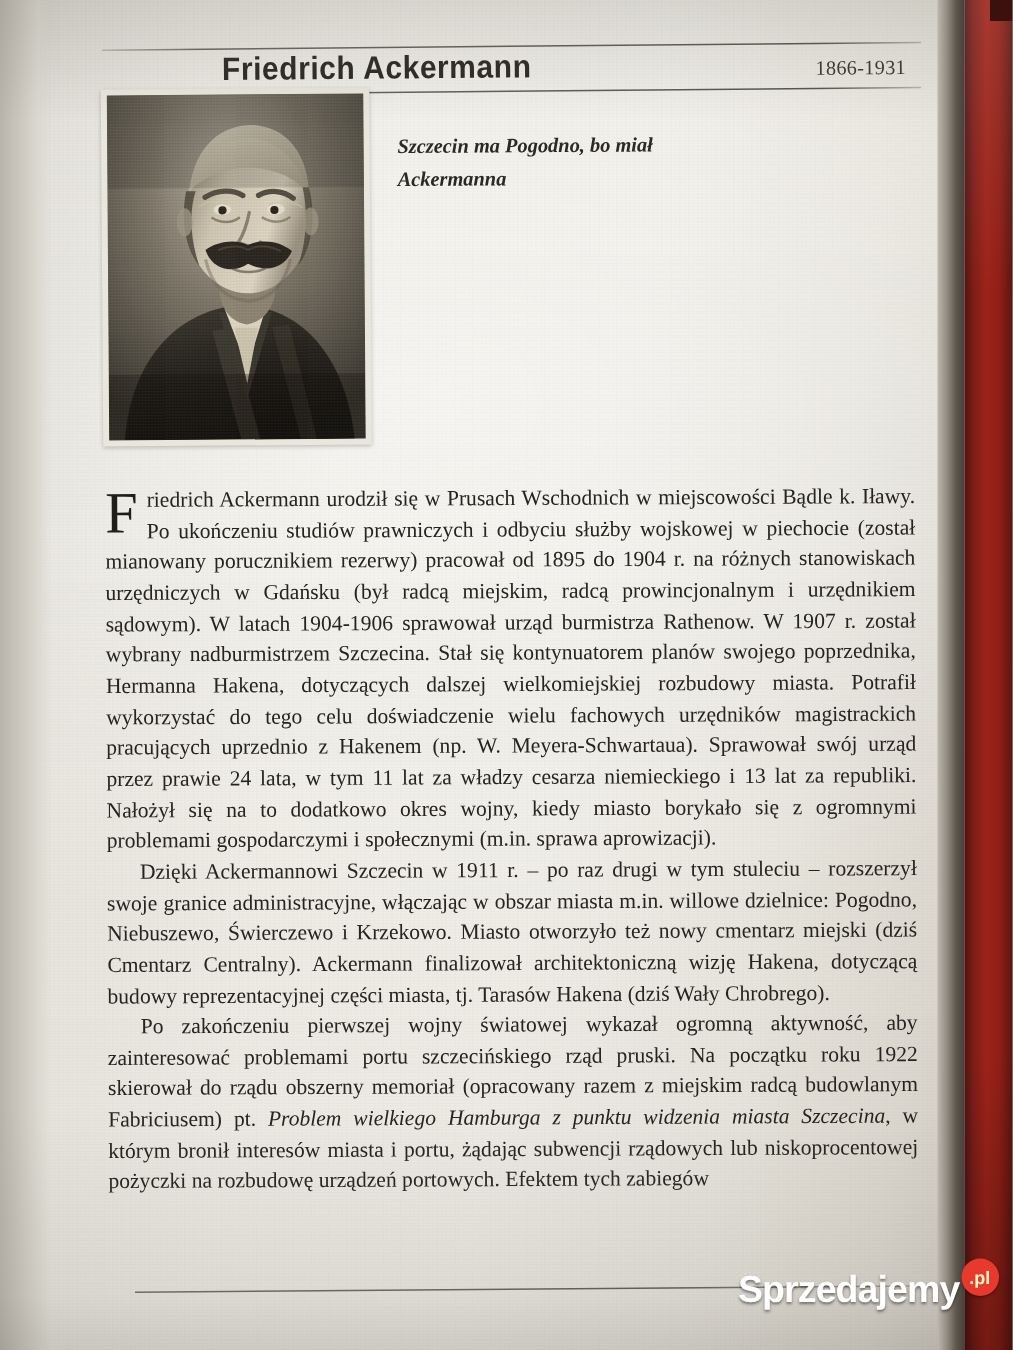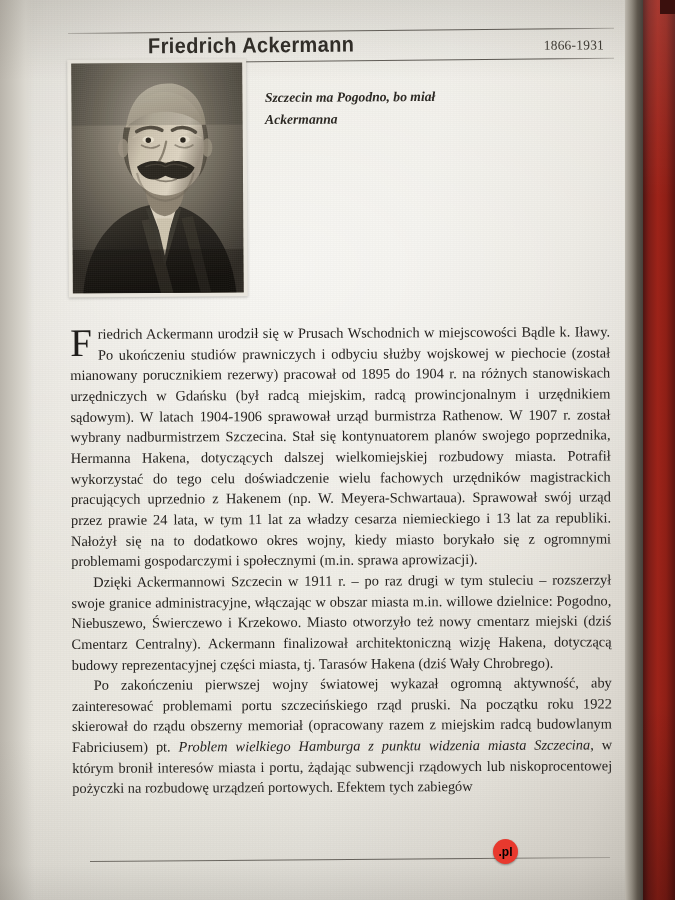--- a/index.html
+++ b/index.html
@@ -229,21 +229,21 @@
     color: #ffffff;
     text-shadow: 0 1px 2px rgba(0,0,0,0.45);
   }
   .wm-badge {
     margin-left: 1px;
     margin-top: -7px;
     width: 25px;
     height: 25px;
     border-radius: 50%;
     background: #e8392e;
-    color: #000000;
+    color: #fef9c3;
     font-family: "Liberation Sans", sans-serif;
     font-weight: bold;
     font-size: 12px;
     display: flex;
     align-items: center;
     justify-content: center;
     box-shadow: 0 1px 2px rgba(0,0,0,0.35);
   }
   .wm-blob {
     position: absolute;
@@ -372,16 +372,17 @@
   </div>
 
   <div class="page-shade"></div>
 
   <div class="spine-dark"></div>
   <div class="cover-red"></div>
   <div class="cover-top-nub"></div>
 
   <div class="watermark">
     <div class="wm-blob"></div>
+    <div class="wm-text">Sprzedajemy</div>
     <div class="wm-badge">.pl</div>
   </div>
 
 </div>
 
 </body></html>

